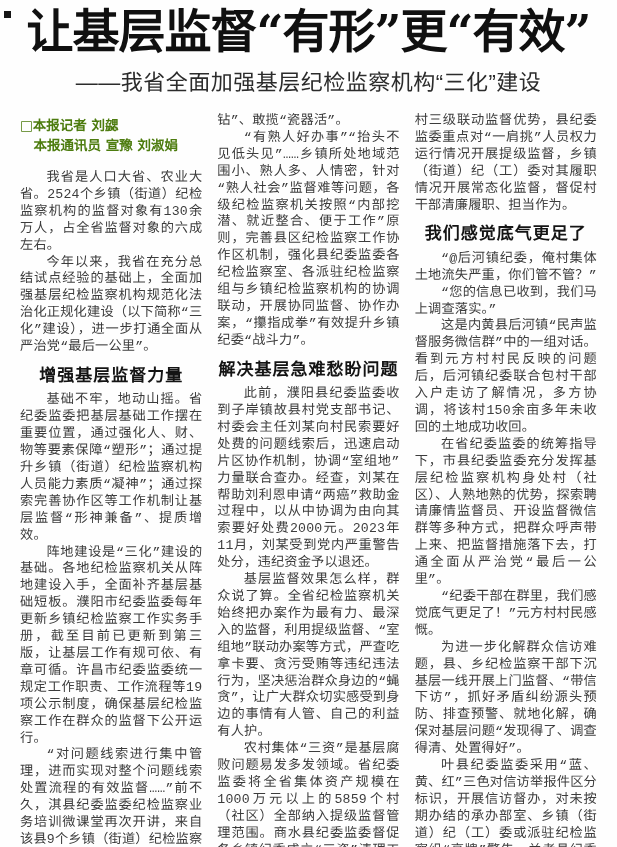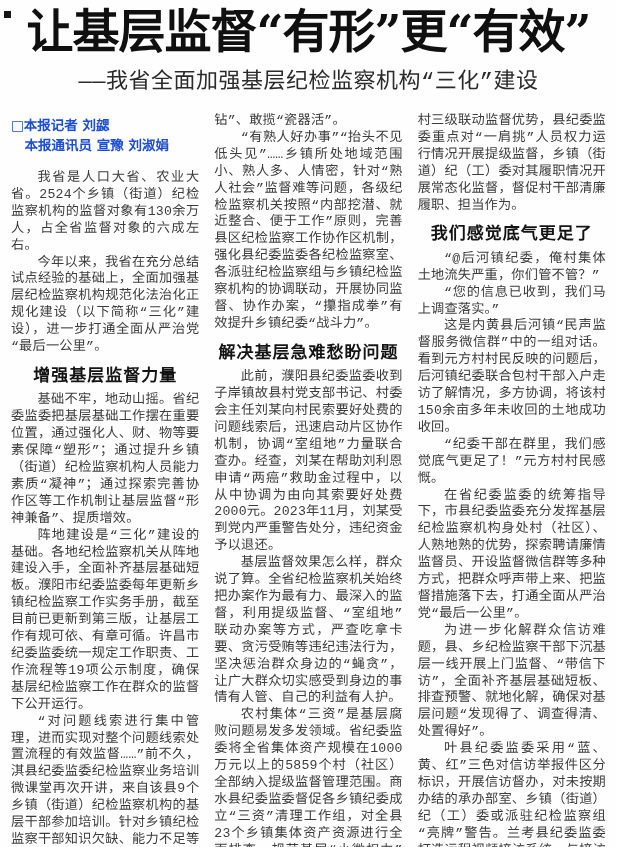--- a/index.html
+++ b/index.html
@@ -4,40 +4,40 @@
 <style>
   * { margin: 0; padding: 0; box-sizing: border-box; }
   html, body { background: #ffffff; }
   body {
     width: 617px; height: 847px;
     overflow: hidden;
     position: relative;
     font-family: "DejaVu Serif", "Liberation Serif", serif;
     color: #3a3a3a;
   }
-  .page { width: 617px; height: 847px; padding: 0 11px; position: relative; background: #fefefe; }
+  .page { width: 617px; height: 847px; padding: 0 20px; position: relative; background: #fefefe; }
 
   .print-artifact {
     position: absolute; left: 4px; top: 11px;
     width: 7px; height: 7px; background: #161616;
   }
 
   .masthead { padding-top: 6px; }
   .headline {
     font-family: "DejaVu Serif", "Liberation Serif", serif;
     font-weight: 900;
     font-size: 47px;
     line-height: 1.12;
     text-align: center;
     color: #101010;
     letter-spacing: -1px;
     white-space: nowrap;
   }
   .subtitle {
-    font-family: Liberation Mono, monospace;
+    font-family: Liberation Sans, sans-serif;
     font-weight: 500;
     font-size: 22px;
     line-height: 1.2;
     text-align: center;
     color: #2b2b2b;
     margin-top: 11px;
     letter-spacing: 0.5px;
   }
 
   .columns {
@@ -46,21 +46,21 @@
     margin-top: 17px;
     align-items: flex-start;
   }
   .col { flex: 1 1 0; min-width: 0; }
 
   .byline {
     font-family: "DejaVu Sans", "Liberation Sans", sans-serif;
     font-weight: bold;
     font-size: 13.5px;
     line-height: 20px;
-    color: #1d4ed8;
+    color: #4d7c0f;
     margin: 2px 0 15px 0;
   }
   .byline .line2 { padding-left: 1em; }
 
   p.para {
     font-size: 13.2px;
     line-height: 16.9px;
     text-align: justify;
     text-indent: 2em;
     color: #3c3c3c;
@@ -115,21 +115,21 @@
       <p class="para">农村集体“三资”是基层腐败问题易发多发领域。省纪委监委将全省集体资产规模在1000万元以上的5859个村（社区）全部纳入提级监督管理范围。商水县纪委监委督促各乡镇纪委成立“三资”清理工作组，对全县23个乡镇集体资产资源进行全面排查，规范基层“小微权力”运行。</p>
 
     </div>
 
     <div class="col">
       <p class="para cont">村三级联动监督优势，县纪委监委重点对“一肩挑”人员权力运行情况开展提级监督，乡镇（街道）纪（工）委对其履职情况开展常态化监督，督促村干部清廉履职、担当作为。</p>
       <h2 class="sec">我们感觉底气更足了</h2>
       <p class="para">“@后河镇纪委，俺村集体土地流失严重，你们管不管？”</p>
       <p class="para">“您的信息已收到，我们马上调查落实。”</p>
       <p class="para">这是内黄县后河镇“民声监督服务微信群”中的一组对话。看到元方村村民反映的问题后，后河镇纪委联合包村干部入户走访了解情况，多方协调，将该村150余亩多年未收回的土地成功收回。</p>
+      <p class="para">在省纪委监委的统筹指导下，市县纪委监委充分发挥基层纪检监察机构身处村（社区）、人熟地熟的优势，探索聘请廉情监督员、开设监督微信群等多种方式，把群众呼声带上来、把监督措施落下去，打通全面从严治党“最后一公里”。</p>
       <p class="para">“纪委干部在群里，我们感觉底气更足了！”元方村村民感慨。</p>
-      <p class="para">在省纪委监委的统筹指导下，市县纪委监委充分发挥基层纪检监察机构身处村（社区）、人熟地熟的优势，探索聘请廉情监督员、开设监督微信群等多种方式，把群众呼声带上来、把监督措施落下去，打通全面从严治党“最后一公里”。</p>
-      <p class="para">为进一步化解群众信访难题，县、乡纪检监察干部下沉基层一线开展上门监督、“带信下访”，全面补齐基层基础短板、排查预警、就地化解，确保对基层问题“发现得了、调查得清、处置得好”。</p>
+      <p class="para">为进一步化解群众信访难题，县、乡纪检监察干部下沉基层一线开展上门监督、“带信下访”，抓好矛盾纠纷源头预防、排查预警、就地化解，确保对基层问题“发现得了、调查得清、处置得好”。</p>
       <p class="para">叶县纪委监委采用“蓝、黄、红”三色对信访举报件区分标识，开展信访督办，对未按期办结的承办部室、乡镇（街道）纪（工）委或派驻纪检监察组“亮牌”警告。兰考县纪委监委打造远程视频接访系统，与接访群众“零距离”接触、“面对面”交流，实现“小事不出村，大事不出乡，矛盾不上交”。</p>
 
     </div>
 
   </div>
 </div>
 
 </body></html>

